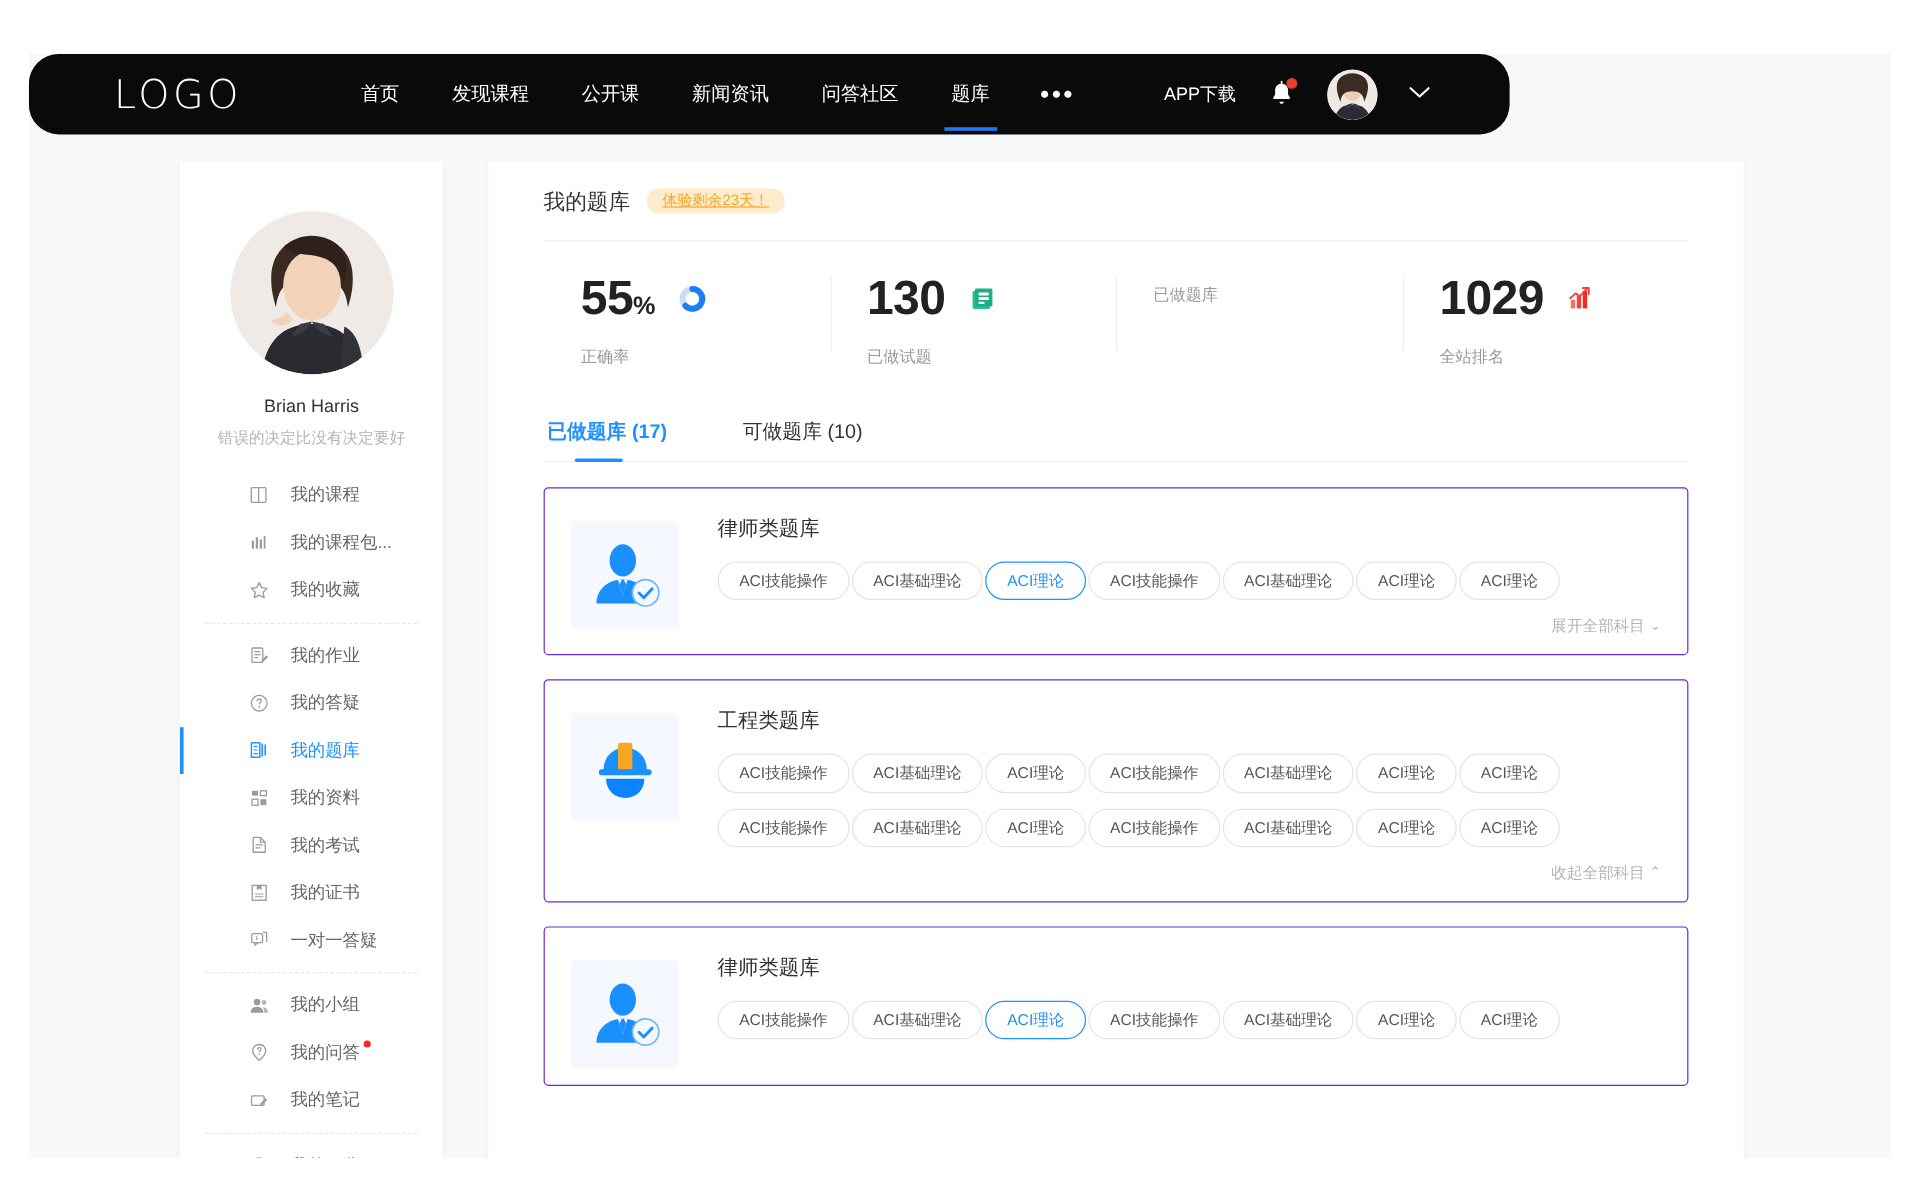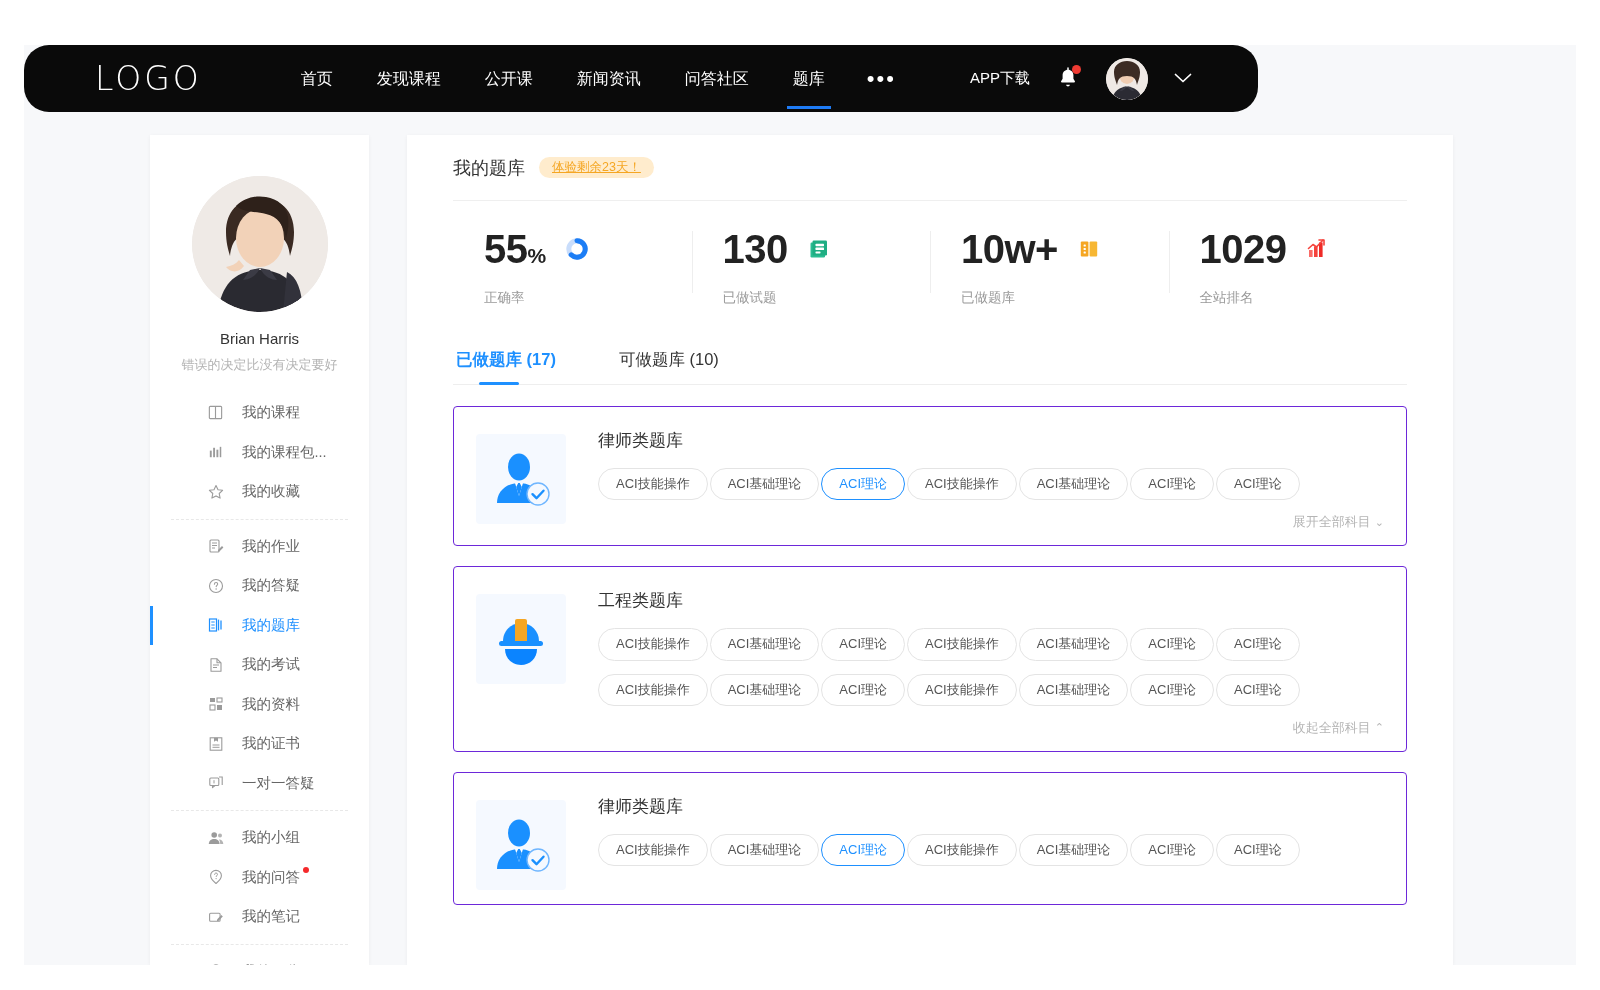--- a/index.html
+++ b/index.html
@@ -427,38 +427,38 @@
                 <path d="M11.5 3.6v10.8" stroke="currentColor" stroke-width="1.3"></path>
                 <path d="M14 4.4v9.2" stroke="currentColor" stroke-width="1.3"></path>
               </svg>
           </span>
           <span class="mi-label">我的题库</span>
         </div>
 
         <div class="menu-item">
           <span class="mi-icon">
             <svg width="18" height="18" viewBox="0 0 18 18" fill="none">
-                <path d="M4 2.8h6l4 4v8.4H4V2.8z" stroke="currentColor" stroke-width="1.1" stroke-linejoin="round"></path>
-                <path d="M10 2.8v4h4" stroke="currentColor" stroke-width="1.1" stroke-linejoin="round"></path>
-                <path d="M6 9h6M6 11.5h4" stroke="currentColor" stroke-width="1"></path>
-              </svg>
-          </span>
-          <span class="mi-label">我的考试</span>
-        </div>
-
-        <div class="menu-item">
-          <span class="mi-icon">
-            <svg width="18" height="18" viewBox="0 0 18 18" fill="none">
                 <rect x="3" y="3" width="5" height="4" fill="currentColor"></rect>
                 <rect x="10" y="3" width="5" height="4" stroke="currentColor" stroke-width="1.1"></rect>
                 <rect x="3" y="10" width="5" height="5" stroke="currentColor" stroke-width="1.1"></rect>
                 <rect x="10" y="10" width="5" height="5" fill="currentColor"></rect>
               </svg>
           </span>
           <span class="mi-label">我的资料</span>
+        </div>
+
+        <div class="menu-item">
+          <span class="mi-icon">
+            <svg width="18" height="18" viewBox="0 0 18 18" fill="none">
+                <path d="M4 2.8h6l4 4v8.4H4V2.8z" stroke="currentColor" stroke-width="1.1" stroke-linejoin="round"></path>
+                <path d="M10 2.8v4h4" stroke="currentColor" stroke-width="1.1" stroke-linejoin="round"></path>
+                <path d="M6 9h6M6 11.5h4" stroke="currentColor" stroke-width="1"></path>
+              </svg>
+          </span>
+          <span class="mi-label">我的考试</span>
         </div>
 
         <div class="menu-item">
           <span class="mi-icon">
             <svg width="18" height="18" viewBox="0 0 18 18" fill="none">
                 <rect x="3.2" y="2.8" width="11.6" height="12.4" stroke="currentColor" stroke-width="1.1"></rect>
                 <path d="M7 2.8h4v4l-2-1.3L7 6.8v-4z" fill="currentColor"></path>
                 <path d="M5.5 10h7M5.5 12.3h7" stroke="currentColor" stroke-width="1"></path>
               </svg>
           </span>
@@ -564,32 +564,20 @@
                   <rect x="9.5" y="7.8" width="8.5" height="2.4" rx=".6" fill="#ffffff"></rect>
                   <rect x="9.5" y="11.6" width="8.5" height="2.4" rx=".6" fill="#ffffff"></rect>
                   <rect x="9.5" y="15.4" width="5" height="2" rx=".6" fill="#ffffff"></rect>
                 </svg>
               </div>
             </div>
             <div class="stat-label">已做试题</div>
           </div>
 
           <div class="stat">
-            <div class="stat-row">
-              <div class="stat-value"><span>10w+</span><span class="unit"></span></div>
-              <div class="stat-icon">
-                <svg width="26" height="26" viewBox="0 0 26 26" fill="none">
-                  <rect x="4.8" y="5.5" width="7.6" height="15" rx="1" fill="#f5a623"></rect>
-                  <rect x="13.6" y="5.5" width="7.6" height="15" rx="1" fill="#f7b733"></rect>
-                  <rect x="7.6" y="8.5" width="2.2" height="2" rx=".6" fill="#ffffff"></rect>
-                  <rect x="7.6" y="12" width="2.2" height="2" rx=".6" fill="#ffffff"></rect>
-                  <rect x="7.6" y="15.5" width="2.2" height="2" rx=".6" fill="#ffffff"></rect>
-                </svg>
-              </div>
-            </div>
             <div class="stat-label">已做题库</div>
           </div>
 
           <div class="stat">
             <div class="stat-row">
               <div class="stat-value"><span>1029</span><span class="unit"></span></div>
               <div class="stat-icon">
                 <svg width="26" height="26" viewBox="0 0 26 26" fill="none">
                   <rect x="5" y="14" width="3.6" height="7" fill="#fa6b66"></rect>
                   <rect x="10" y="10.5" width="3.6" height="10.5" fill="#f5433c"></rect>

